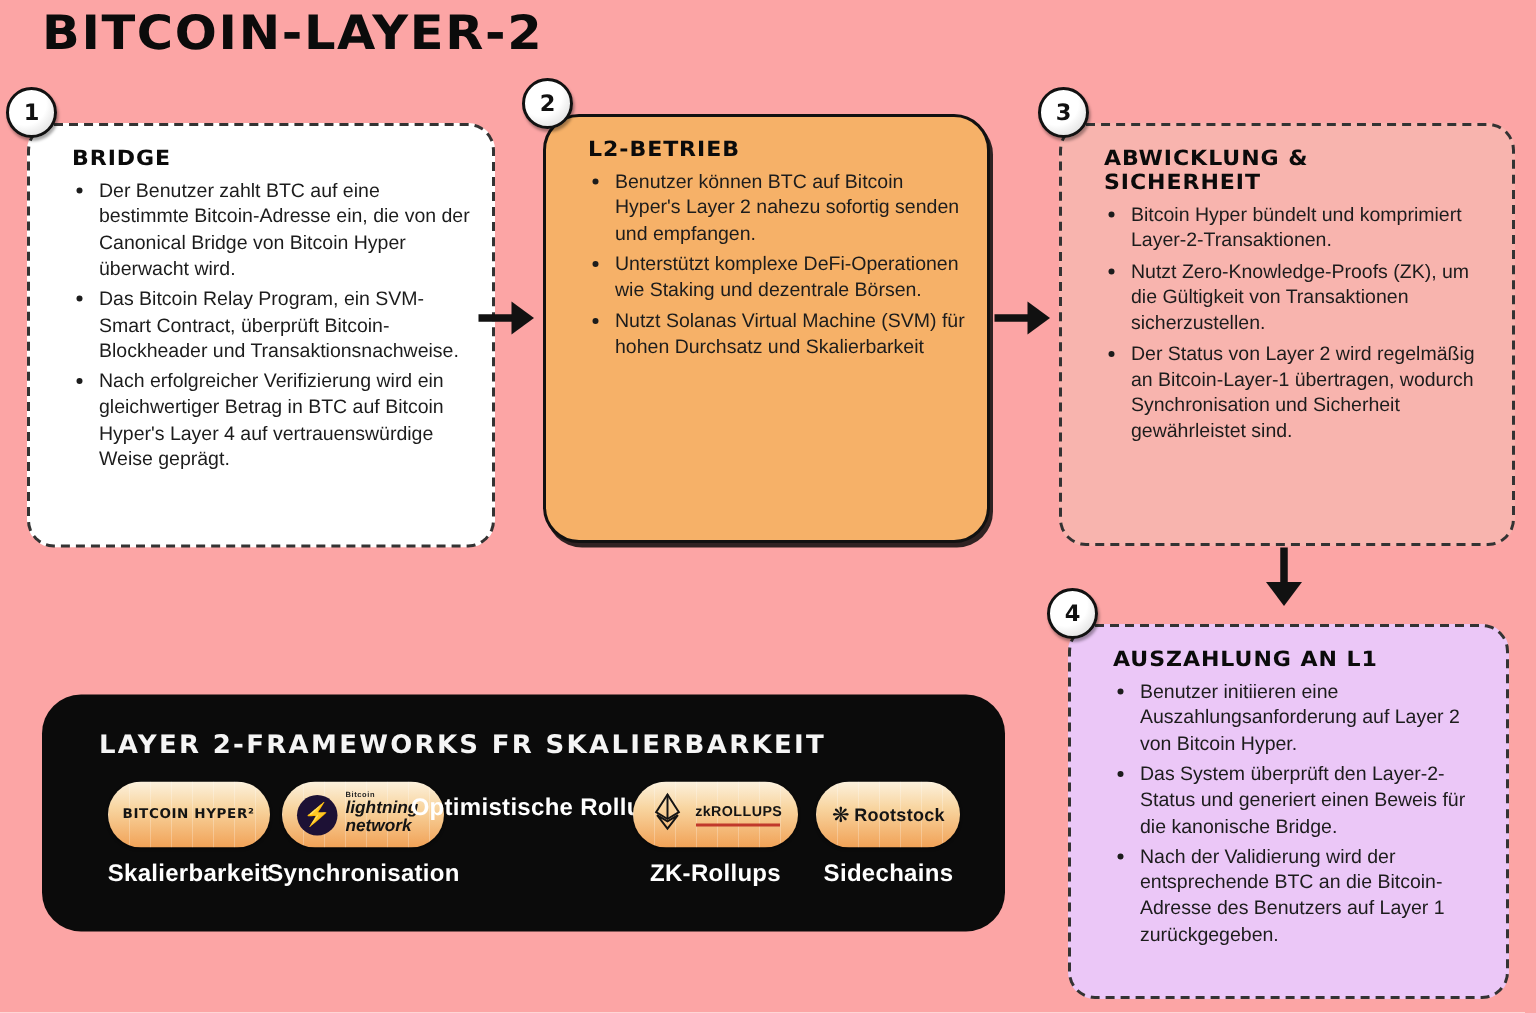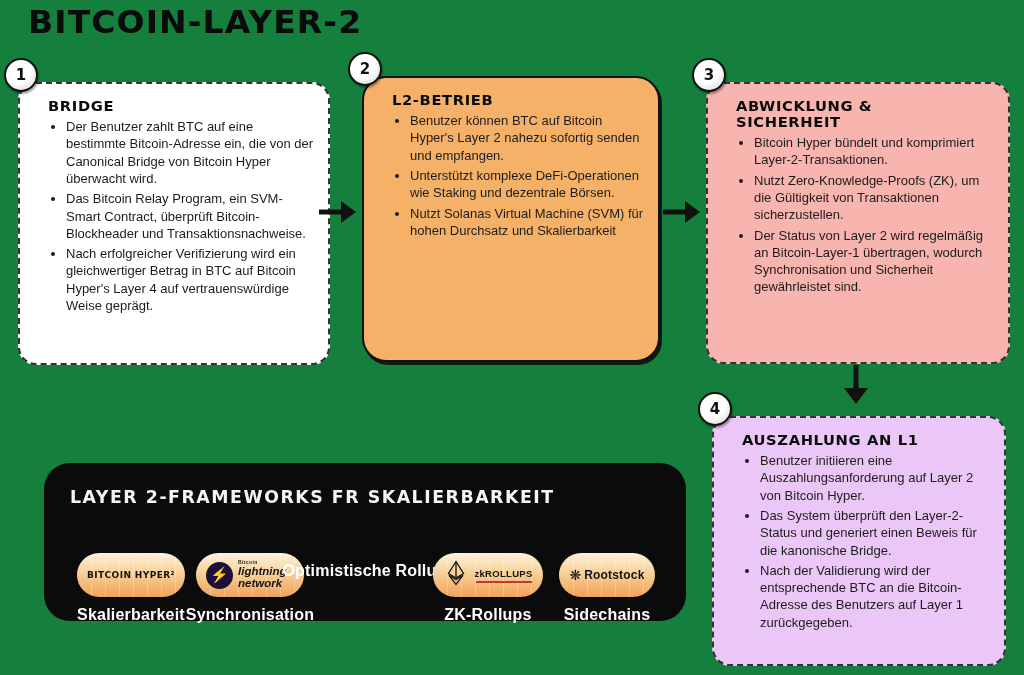--- a/index.html
+++ b/index.html
@@ -1,19 +1,19 @@
 <!DOCTYPE html>
 <html><head>
 <meta charset="utf-8">
 <style>
   * { margin:0; padding:0; box-sizing:border-box; }
   html,body { background:#ffffff; }
   body { font-family:"Liberation Sans", sans-serif; }
   .canvas {
-    position:relative; width:1024px; height:675px; background:#15803d; overflow:hidden;
+    position:relative; width:1024px; height:675px; background:#fca5a5; overflow:hidden;
   }
 
   
   .title {
     position:absolute; left:28px; top:4px;
     font-family:"DejaVu Sans", sans-serif;
     font-weight:900; font-size:30px; letter-spacing:1px; color:#0b0b0b;
     transform:scale(1.1,1.05); transform-origin:left top; white-space:nowrap;
   }
 
@@ -55,32 +55,32 @@
   }
 
   
   .arrow { position:absolute; }
   .arrow-1 { left:318px; top:196px; }
   .arrow-2 { left:662px; top:196px; }
   .arrow-3 { left:839px; top:364px; }
 
   
   .frameworks {
-    position:absolute; left:44px; top:463px; width:642px; height:158px;
-    background:#0B0B0B; border-radius:26px; padding:24px 18px 0 26px;
+    position:absolute; left:28px; top:463px; width:642px; height:158px;
+    background:#0B0B0B; border-radius:26px; padding:24px 18px 0 38px;
   }
   .frameworks h2 {
     font-family:"DejaVu Sans", sans-serif; font-weight:900; font-size:17px;
     letter-spacing:1.5px; color:#f5f5f5; transform:scale(1.02,1); transform-origin:left top;
     white-space:nowrap;
   }
   .fw-row {
     display:flex; justify-content:space-between; margin-top:14px; padding:0 2px;
   }
-  .fw-item { width:118px; display:flex; flex-direction:column; align-items:center;margin-top:32px; }
+  .fw-item { width:118px; display:flex; flex-direction:column; align-items:center; }
   .pill {
     height:44px; min-width:96px; padding:0 10px; border-radius:22px;
     background:linear-gradient(180deg, #FCF1DD 0%, #F8D5A0 40%, #F1A257 100%);
     background-image:
       repeating-linear-gradient(90deg, rgba(255,255,255,0.25) 0 1px, transparent 1px 14px),
       linear-gradient(180deg, #FCF1DD 0%, #F8D5A0 40%, #F1A257 100%);
     display:flex; align-items:center; justify-content:center;
     box-shadow:0 1px 2px rgba(0,0,0,0.5);
   }
   .fw-label {

